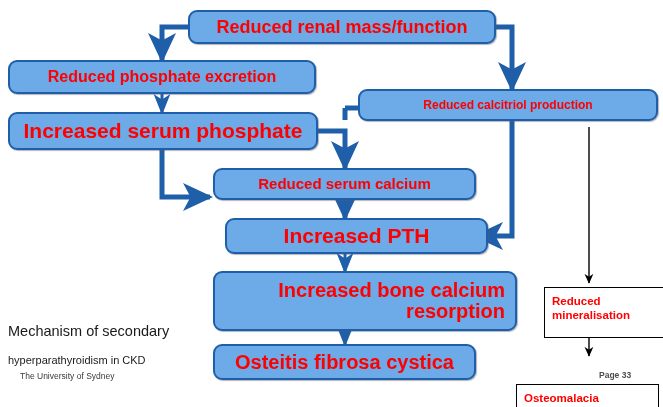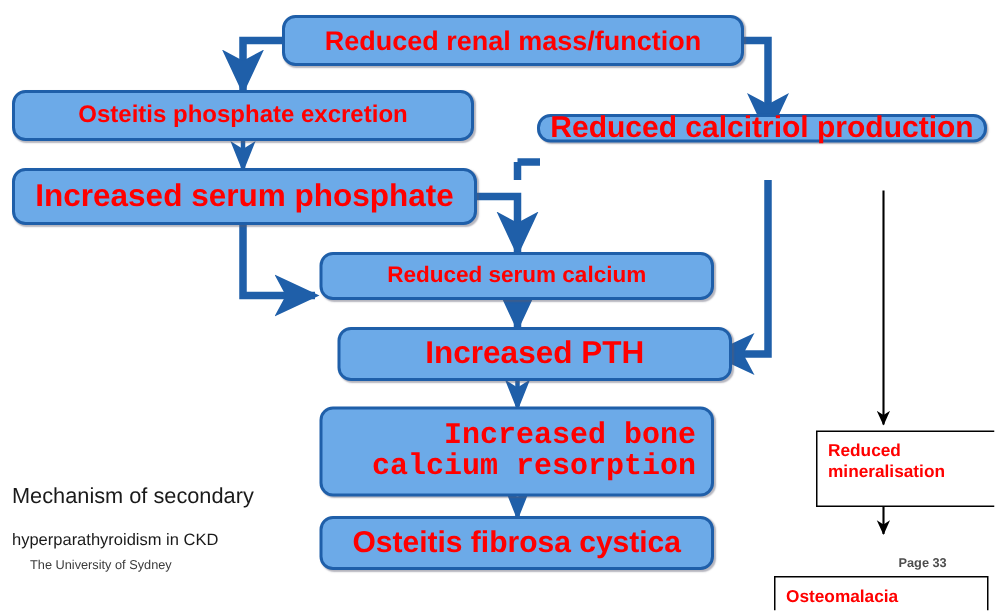--- a/index.html
+++ b/index.html
@@ -112,31 +112,31 @@
 
     <path d="M345,331 L345,344" fill="none" stroke="#1F5FA9" stroke-width="3" marker-end="url(#ah-blue-thin)"></path>
 
     <path d="M589,127 L589,283" fill="none" stroke="#000000" stroke-width="1.4" marker-end="url(#ah-black)"></path>
 
     <path d="M589,338 L589,356" fill="none" stroke="#000000" stroke-width="1.4" marker-end="url(#ah-black)"></path>
   </svg>
 
   <div class="node" style="left:188px; top:10px; width:308px; height:34px; font-size:18px;">Reduced renal mass/function</div>
 
-  <div class="node" style="left:8px; top:60px; width:308px; height:34px; font-size:16px;">Osteitis phosphate excretion</div>
+  <div class="node" style="left:8px; top:60px; width:308px; height:34px; font-size:16px;">Reduced phosphate excretion</div>
 
   <div class="node" style="left:8px; top:112px; width:310px; height:38px; font-size:21px;">Increased serum phosphate</div>
 
-  <div class="node" style="left:358px; top:76px; width:300px; height:19px; font-size:20px;">Reduced calcitriol production</div>
+  <div class="node" style="left:358px; top:89px; width:300px; height:32px; font-size:12px;">Reduced calcitriol production</div>
 
   <div class="node" style="left:213px; top:168px; width:263px; height:32px; font-size:15px;">Reduced serum calcium</div>
 
   <div class="node" style="left:213px; top:218px; width:263px; height:36px; font-size:21px;margin-left:12px;">Increased PTH</div>
 
-  <div class="node" style="left:213px; top:271px; width:263px; height:60px; font-size:20px; padding:15px 10px;font-family:Liberation Mono, monospace;">Increased bone calcium resorption</div>
+  <div class="node" style="left:213px; top:271px; width:304px; height:60px; font-size:20px; padding:15px 10px;">Increased bone calcium resorption</div>
 
   <div class="node" style="left:213px; top:344px; width:263px; height:36px; font-size:20px;">Osteitis fibrosa cystica</div>
 
   <div class="plain-node" style="left:516px; top:287px; width:143px; height:51px; font-size:11.5px;margin-left:28px;">Reduced mineralisation</div>
 
   <div class="plain-node" style="left:516px; top:360px; width:143px; height:41px; font-size:11.5px;margin-top:24px;">Osteomalacia</div>
 
   <div class="page-num" style="left:599px; top:370px; font-size:8.5px;">Page 33</div>
 
   <div class="caption" style="left:8px; top:322px; font-size:14.5px;text-align:right;">Mechanism of secondary</div>

